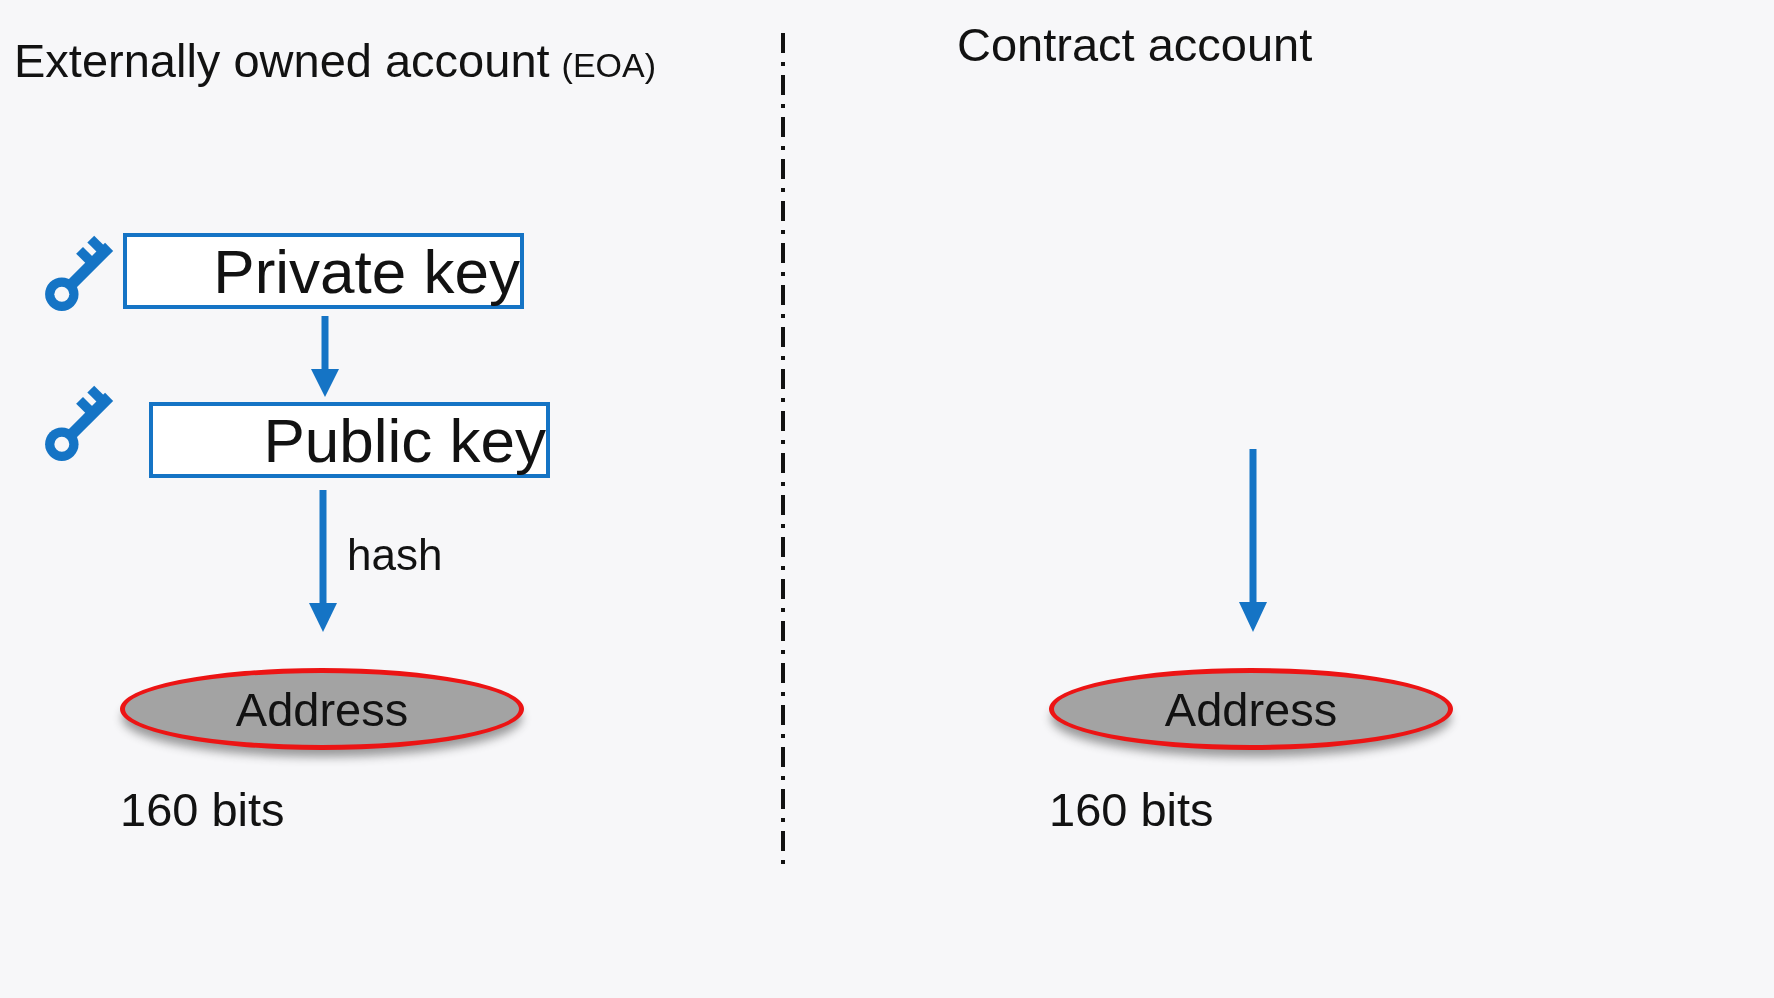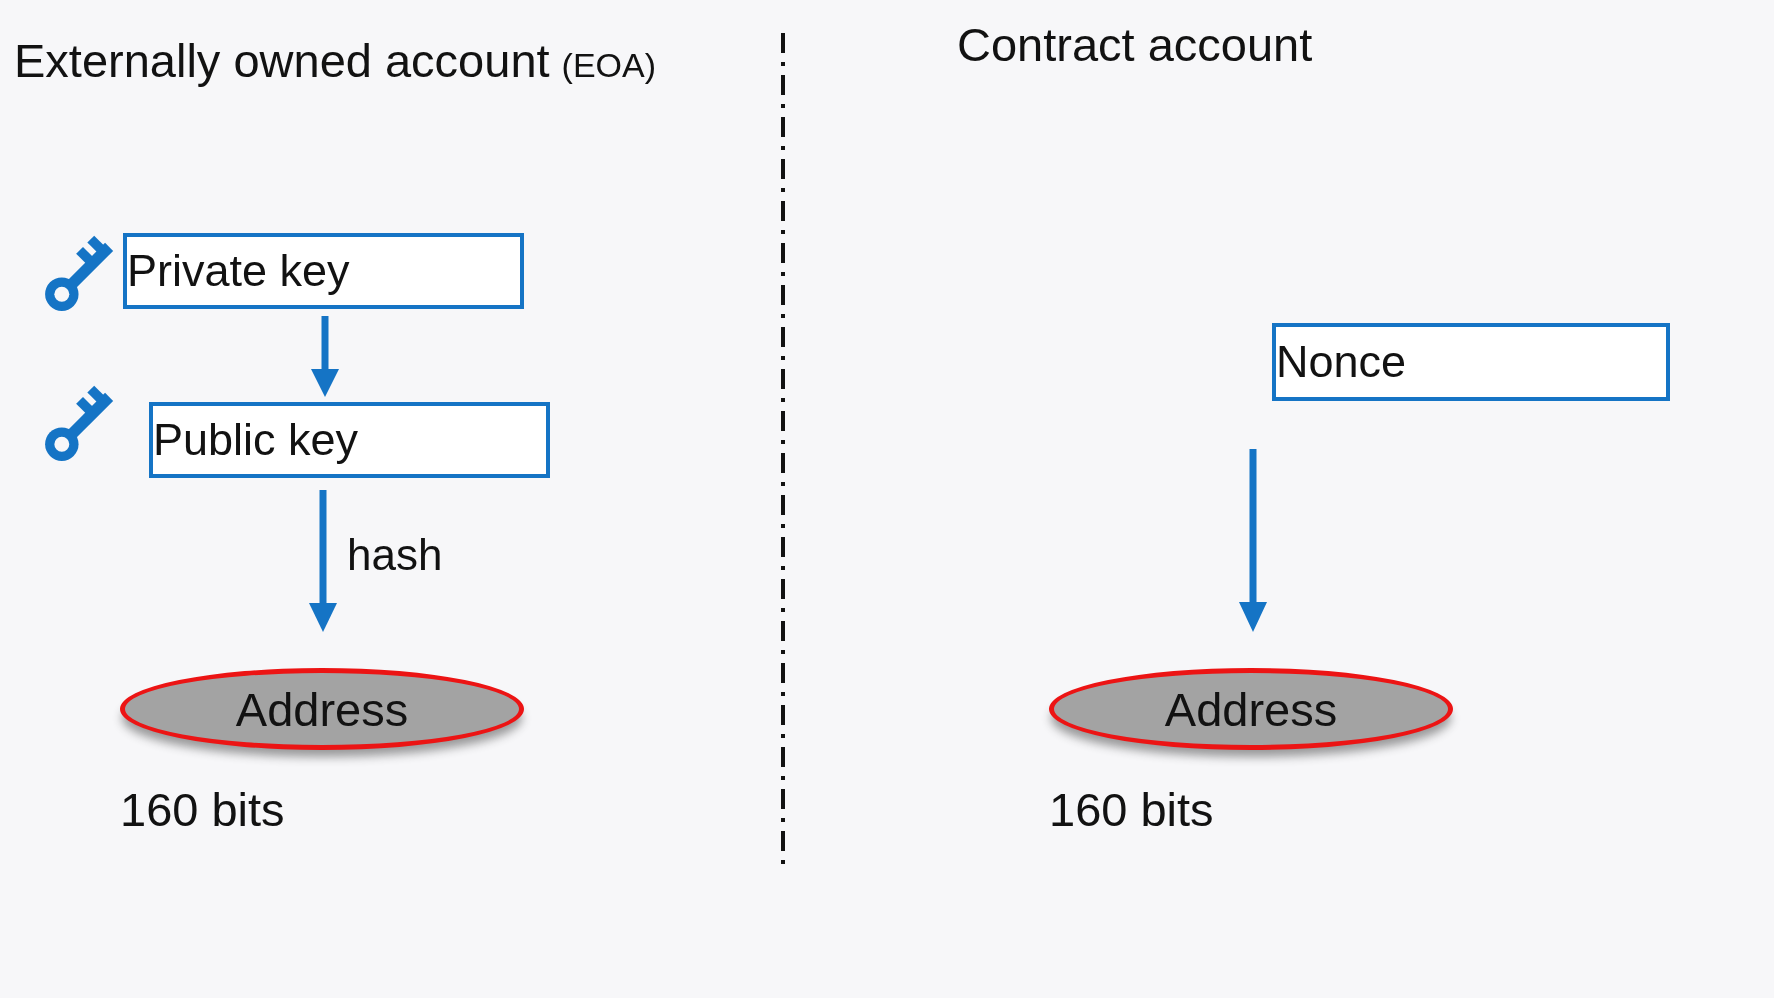--- a/index.html
+++ b/index.html
@@ -28,22 +28,22 @@
   }
   .title-left{left:14px;top:32px;}
   .title-right{left:957px;top:16px;width:600px;}
   .title-small{font-size:34px;}
   .overlay{left:0;top:0;}
   .box{
     position:absolute;
     background:#ffffff;
     border:4px solid var(--blue);
     box-sizing:border-box;
-    display:flex;align-items:center;justify-content:flex-start;
-    font-size:45px;
+    display:flex;align-items:center;justify-content:flex-end;
+    font-size:62px;
     white-space:nowrap;
   }
   .box-private{left:123px;top:233px;width:401px;height:76px;}
   .box-public{left:123px;top:402px;width:401px;height:76px;margin-left:26px;}
   .box-sender{left:845px;top:323px;width:400px;height:78px;}
   .box-nonce{left:1272px;top:323px;width:398px;height:78px;}
   .ellipse{
     position:absolute;
     width:404px;height:82px;
     background:#a3a3a3;
@@ -112,23 +112,20 @@
     </g>
   </svg>
 
   <div class="box box-private">
     <span>Private key</span>
   </div>
   <div class="box box-public">
     <span>Public key</span>
   </div>
 
-  <div class="box box-nonce">
-    <span>Nonce</span>
-  </div>
 
   <div class="abs flow-label label-hash">hash</div>
 
   <div class="ellipse ellipse-left">
     <span>Address</span>
   </div>
   <div class="ellipse ellipse-right">
     <span>Address</span>
   </div>
 

